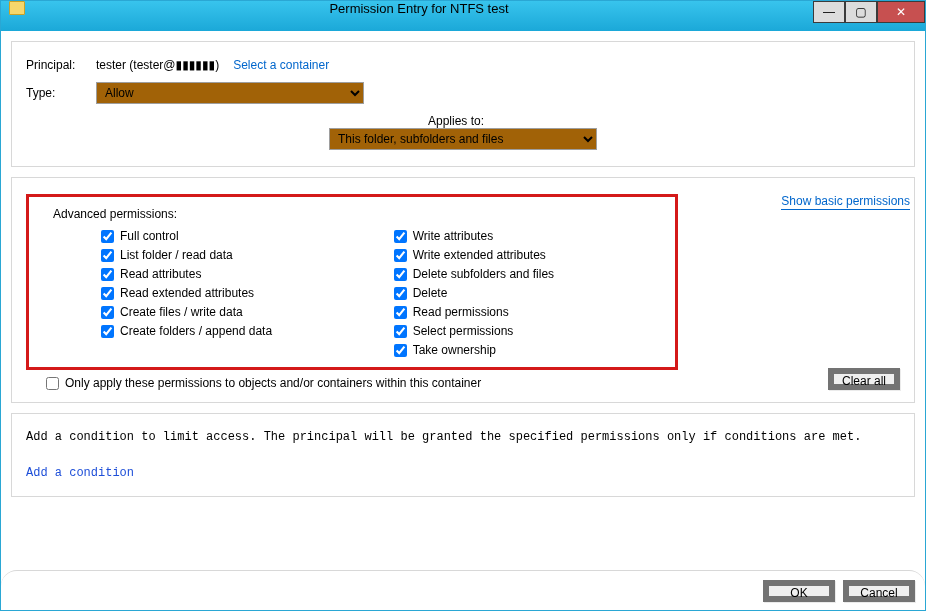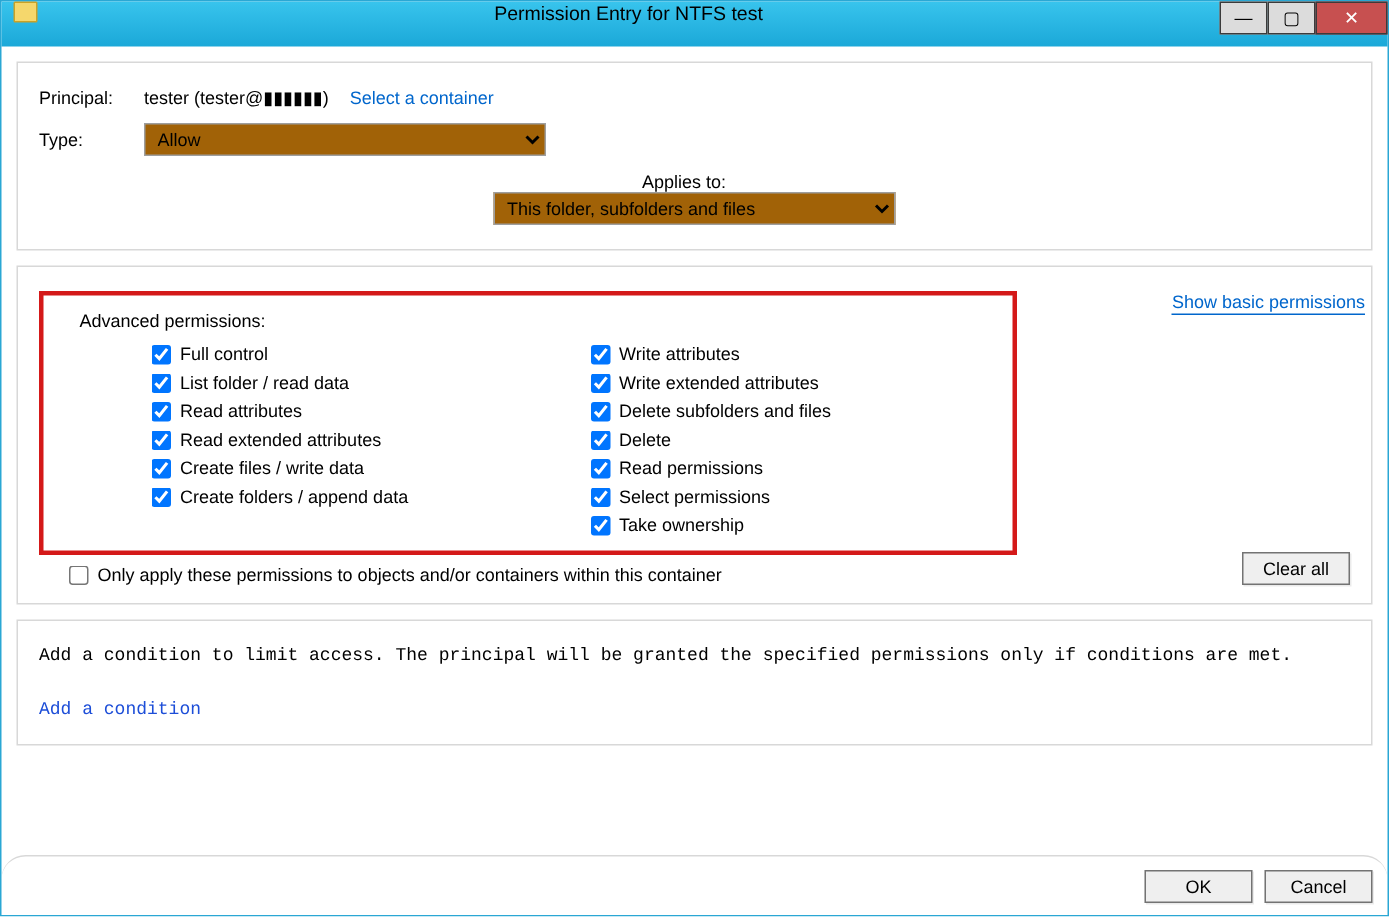--- a/index.html
+++ b/index.html
@@ -30,21 +30,21 @@
     .perms-col.right { width: 280px; padding-left: 0; }
     .chk-row { display: flex; align-items: center; gap: 6px; }
     .chk-row input { width: 13px; height: 13px; }
     .show-basic { position: absolute; top: 16px; right: 4px; color: #0066cc; border-bottom: 1px solid #0066cc; cursor: pointer; padding-bottom: 1px; }
     .clear-all { position: absolute; right: 14px; bottom: 12px; }
     .only-apply { display: flex; align-items: center; gap: 6px; margin-top: 6px; margin-left: 20px; }
     .panel.cond { padding: 16px 14px; font-family: Liberation Mono, monospace; }
     .cond-text { margin-bottom: 22px; }
     .add-cond { color: #1d4ed8; cursor: pointer; }
     .footer { height: 40px; display: flex; align-items: center; justify-content: flex-end; gap: 8px; padding: 0 10px; border-top: 1px solid #d8d8d8; border-radius: 16px; }
-    button.btn { height: 22px; min-width: 72px; border: 1px solid #737373; background: #efefef; font-family: inherit; font-size: 12px; cursor: pointer; box-shadow: 1px 1px 0 rgba(0,0,0,0.08); }
+    button.btn { height: 22px; min-width: 72px; border: 6px solid #737373; background: #efefef; font-family: inherit; font-size: 12px; cursor: pointer; box-shadow: 1px 1px 0 rgba(0,0,0,0.08); }
   </style>
 </head>
 <body>
 
 <div class="window">
   <div class="titlebar">
     <div class="titlebar-icon"></div>
     <div class="titlebar-title">Permission Entry for NTFS test</div>
     <div class="titlebar-controls">
       <div class="tb-btn">—</div>

